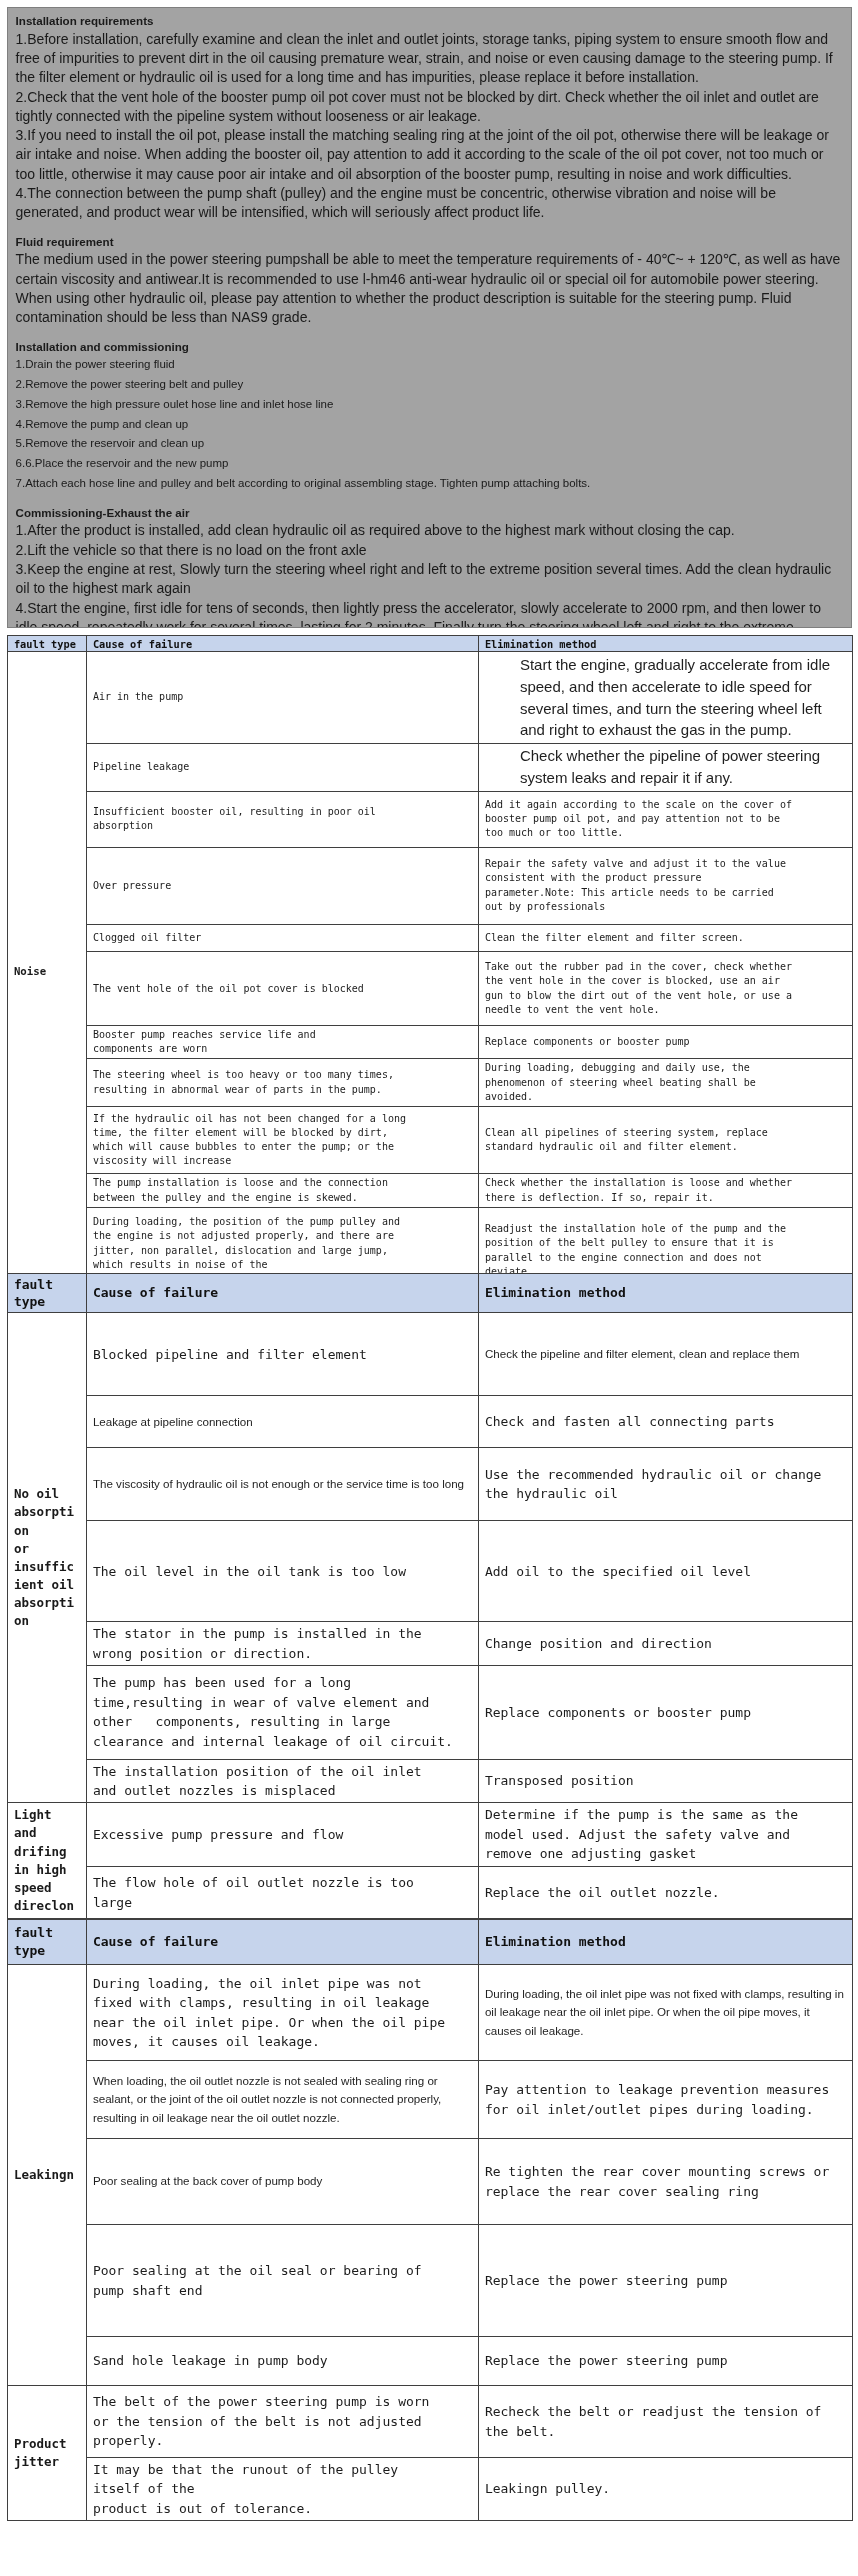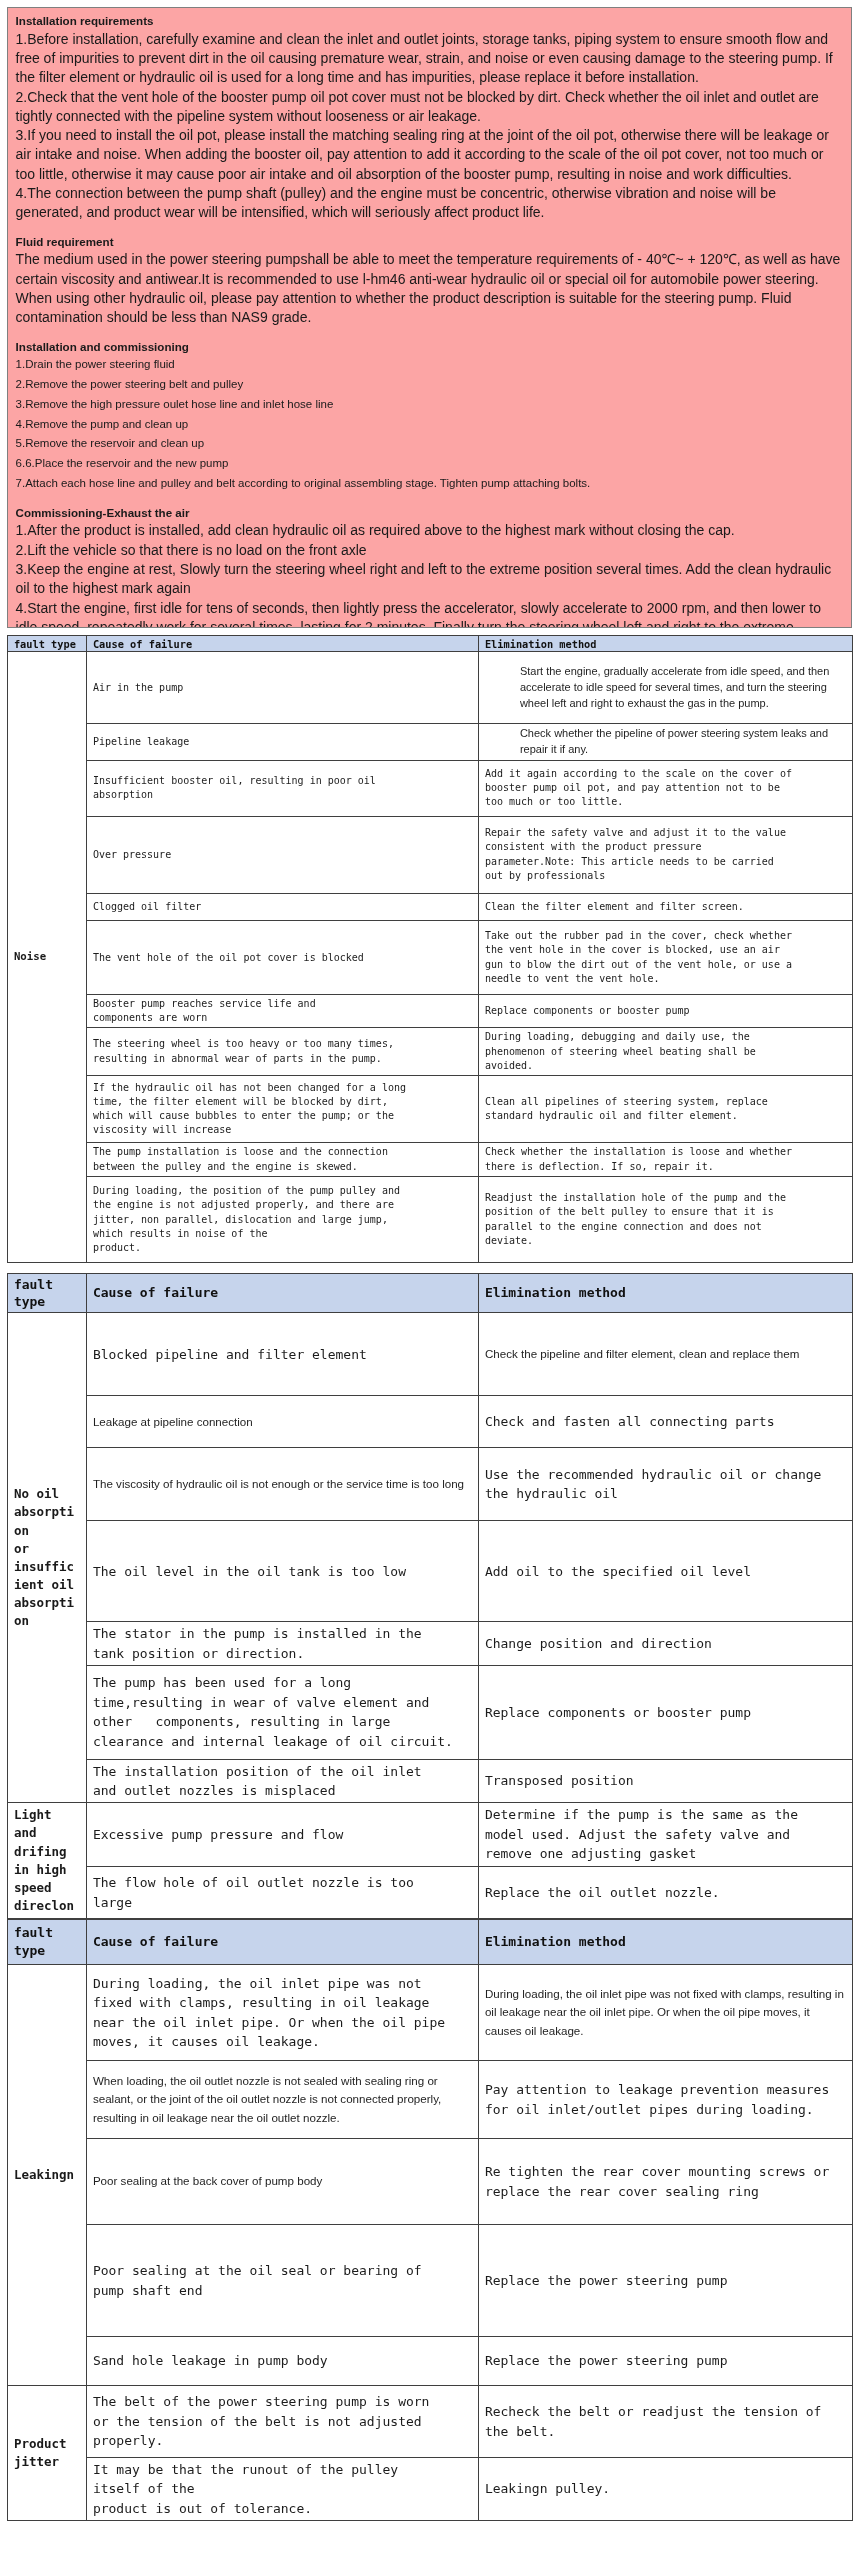--- a/index.html
+++ b/index.html
@@ -10,21 +10,21 @@
   }
   html,body{margin:0;padding:0;}
   body{
     width:859px;height:2576px;background:#ffffff;position:relative;
     font-family:"Liberation Sans",sans-serif;color:var(--text);
     -webkit-font-smoothing:antialiased;
   }
   .doc-box{
     position:absolute;left:6.9px;top:6.9px;width:845px;height:621px;
     border:0.9px solid var(--box-border);box-sizing:border-box;
-    padding:4.3px 5.2px 0 7.7px;overflow:hidden;background:#fca5a5;
+    padding:4.3px 5.2px 0 7.7px;overflow:hidden;background:#a3a3a3;
   }
   .section{margin-bottom:10.3px;}
   .section-heading{font-weight:bold;font-size:11.6px;line-height:1.5;}
   .para{margin:0;font-size:14px;line-height:1.38;}
   .list-item{margin:0;font-size:11.5px;line-height:1.72;}
 
   table.fault-table{
     position:absolute;left:6.9px;width:845px;
     border-collapse:collapse;table-layout:fixed;background:#fff;
     border:1.7px solid var(--table-border);
@@ -47,21 +47,21 @@
   .t1 .fault-type-cell{font-size:10.7px;line-height:1.4;}
   .t23 .fault-type-cell{font-size:12.5px;line-height:1.45;}
   .cell-mono{
     font-family:"DejaVu Sans Mono",monospace;white-space:pre-wrap;color:#1c1c1c;
   }
   .t1 .cell-mono{font-size:10px;line-height:1.42;}
   .t23 .cell-mono{font-size:13px;line-height:1.5;}
   .cell-sans{
     font-family:"Liberation Sans",sans-serif;color:#1f1f1f;
   }
-  .t1 .cell-sans{font-size:11px;line-height:1.45;padding-left:41px;}
+  .t1 .cell-sans{font-size:15px;line-height:1.45;padding-left:41px;}
   .t23 .cell-sans{font-size:11.6px;line-height:1.6;}
 </style>
 </head>
 <body>
 
 <div class="doc-box">
   <div id="doc-sections">
       <div class="section">
         <div class="section-heading">Installation requirements</div>
         <p class="para">1.Before installation, carefully examine and clean the inlet and outlet joints, storage tanks, piping system to ensure smooth flow and free of impurities to prevent dirt in the oil causing premature wear, strain, and noise or even causing damage to the steering pump. If the filter element or hydraulic oil is used for a long time and has impurities, please replace it before installation.</p>
@@ -214,21 +214,21 @@
           <td class="cell-sans">The viscosity of hydraulic oil is not enough or the service time is too long</td>
           <td class="cell-mono">Use the recommended hydraulic oil or change
 the hydraulic oil</td>
         </tr>
         <tr style="height: 101px;">
           <td class="cell-mono">The oil level in the oil tank is too low</td>
           <td class="cell-mono">Add oil to the specified oil level</td>
         </tr>
         <tr style="height: 40px;">
           <td class="cell-mono">The stator in the pump is installed in the
-tank position or direction.</td>
+wrong position or direction.</td>
           <td class="cell-mono">Change position and direction</td>
         </tr>
         <tr style="height: 94px;">
           <td class="cell-mono">The pump has been used for a long
 time,resulting in wear of valve element and
 other   components, resulting in large
 clearance and internal leakage of oil circuit.</td>
           <td class="cell-mono">Replace components or booster pump</td>
         </tr>
         <tr style="height: 39px;">

